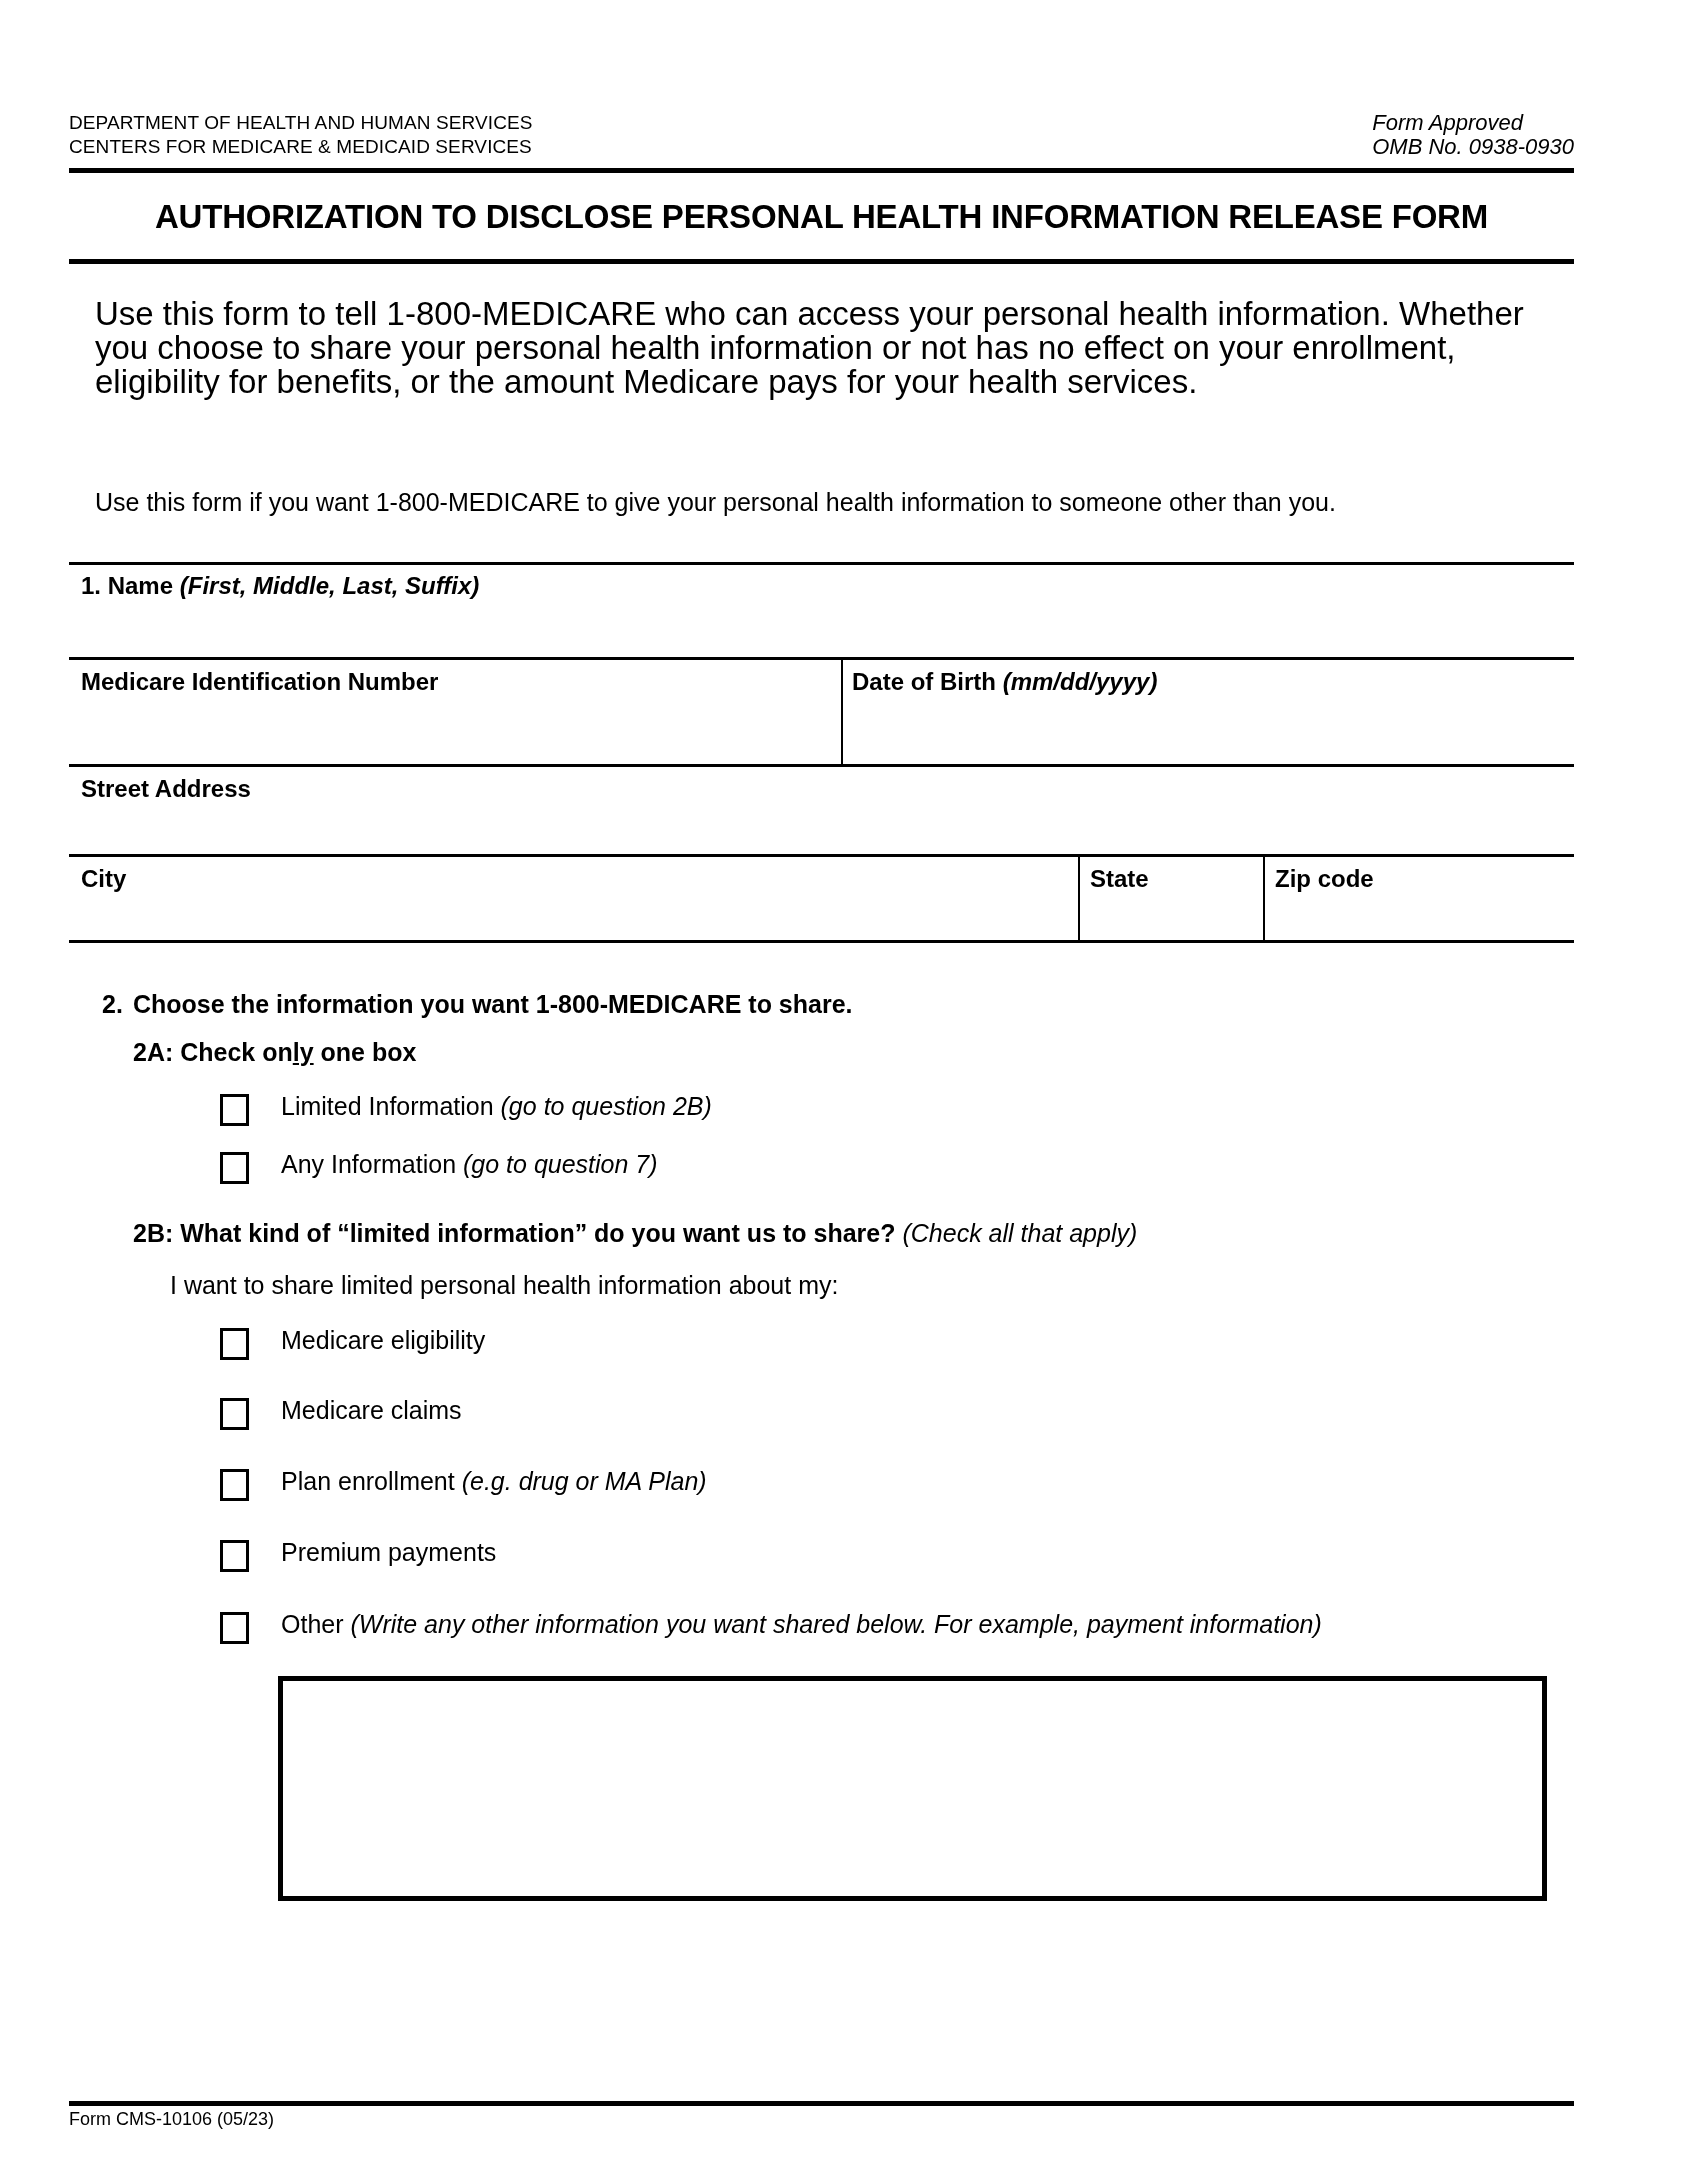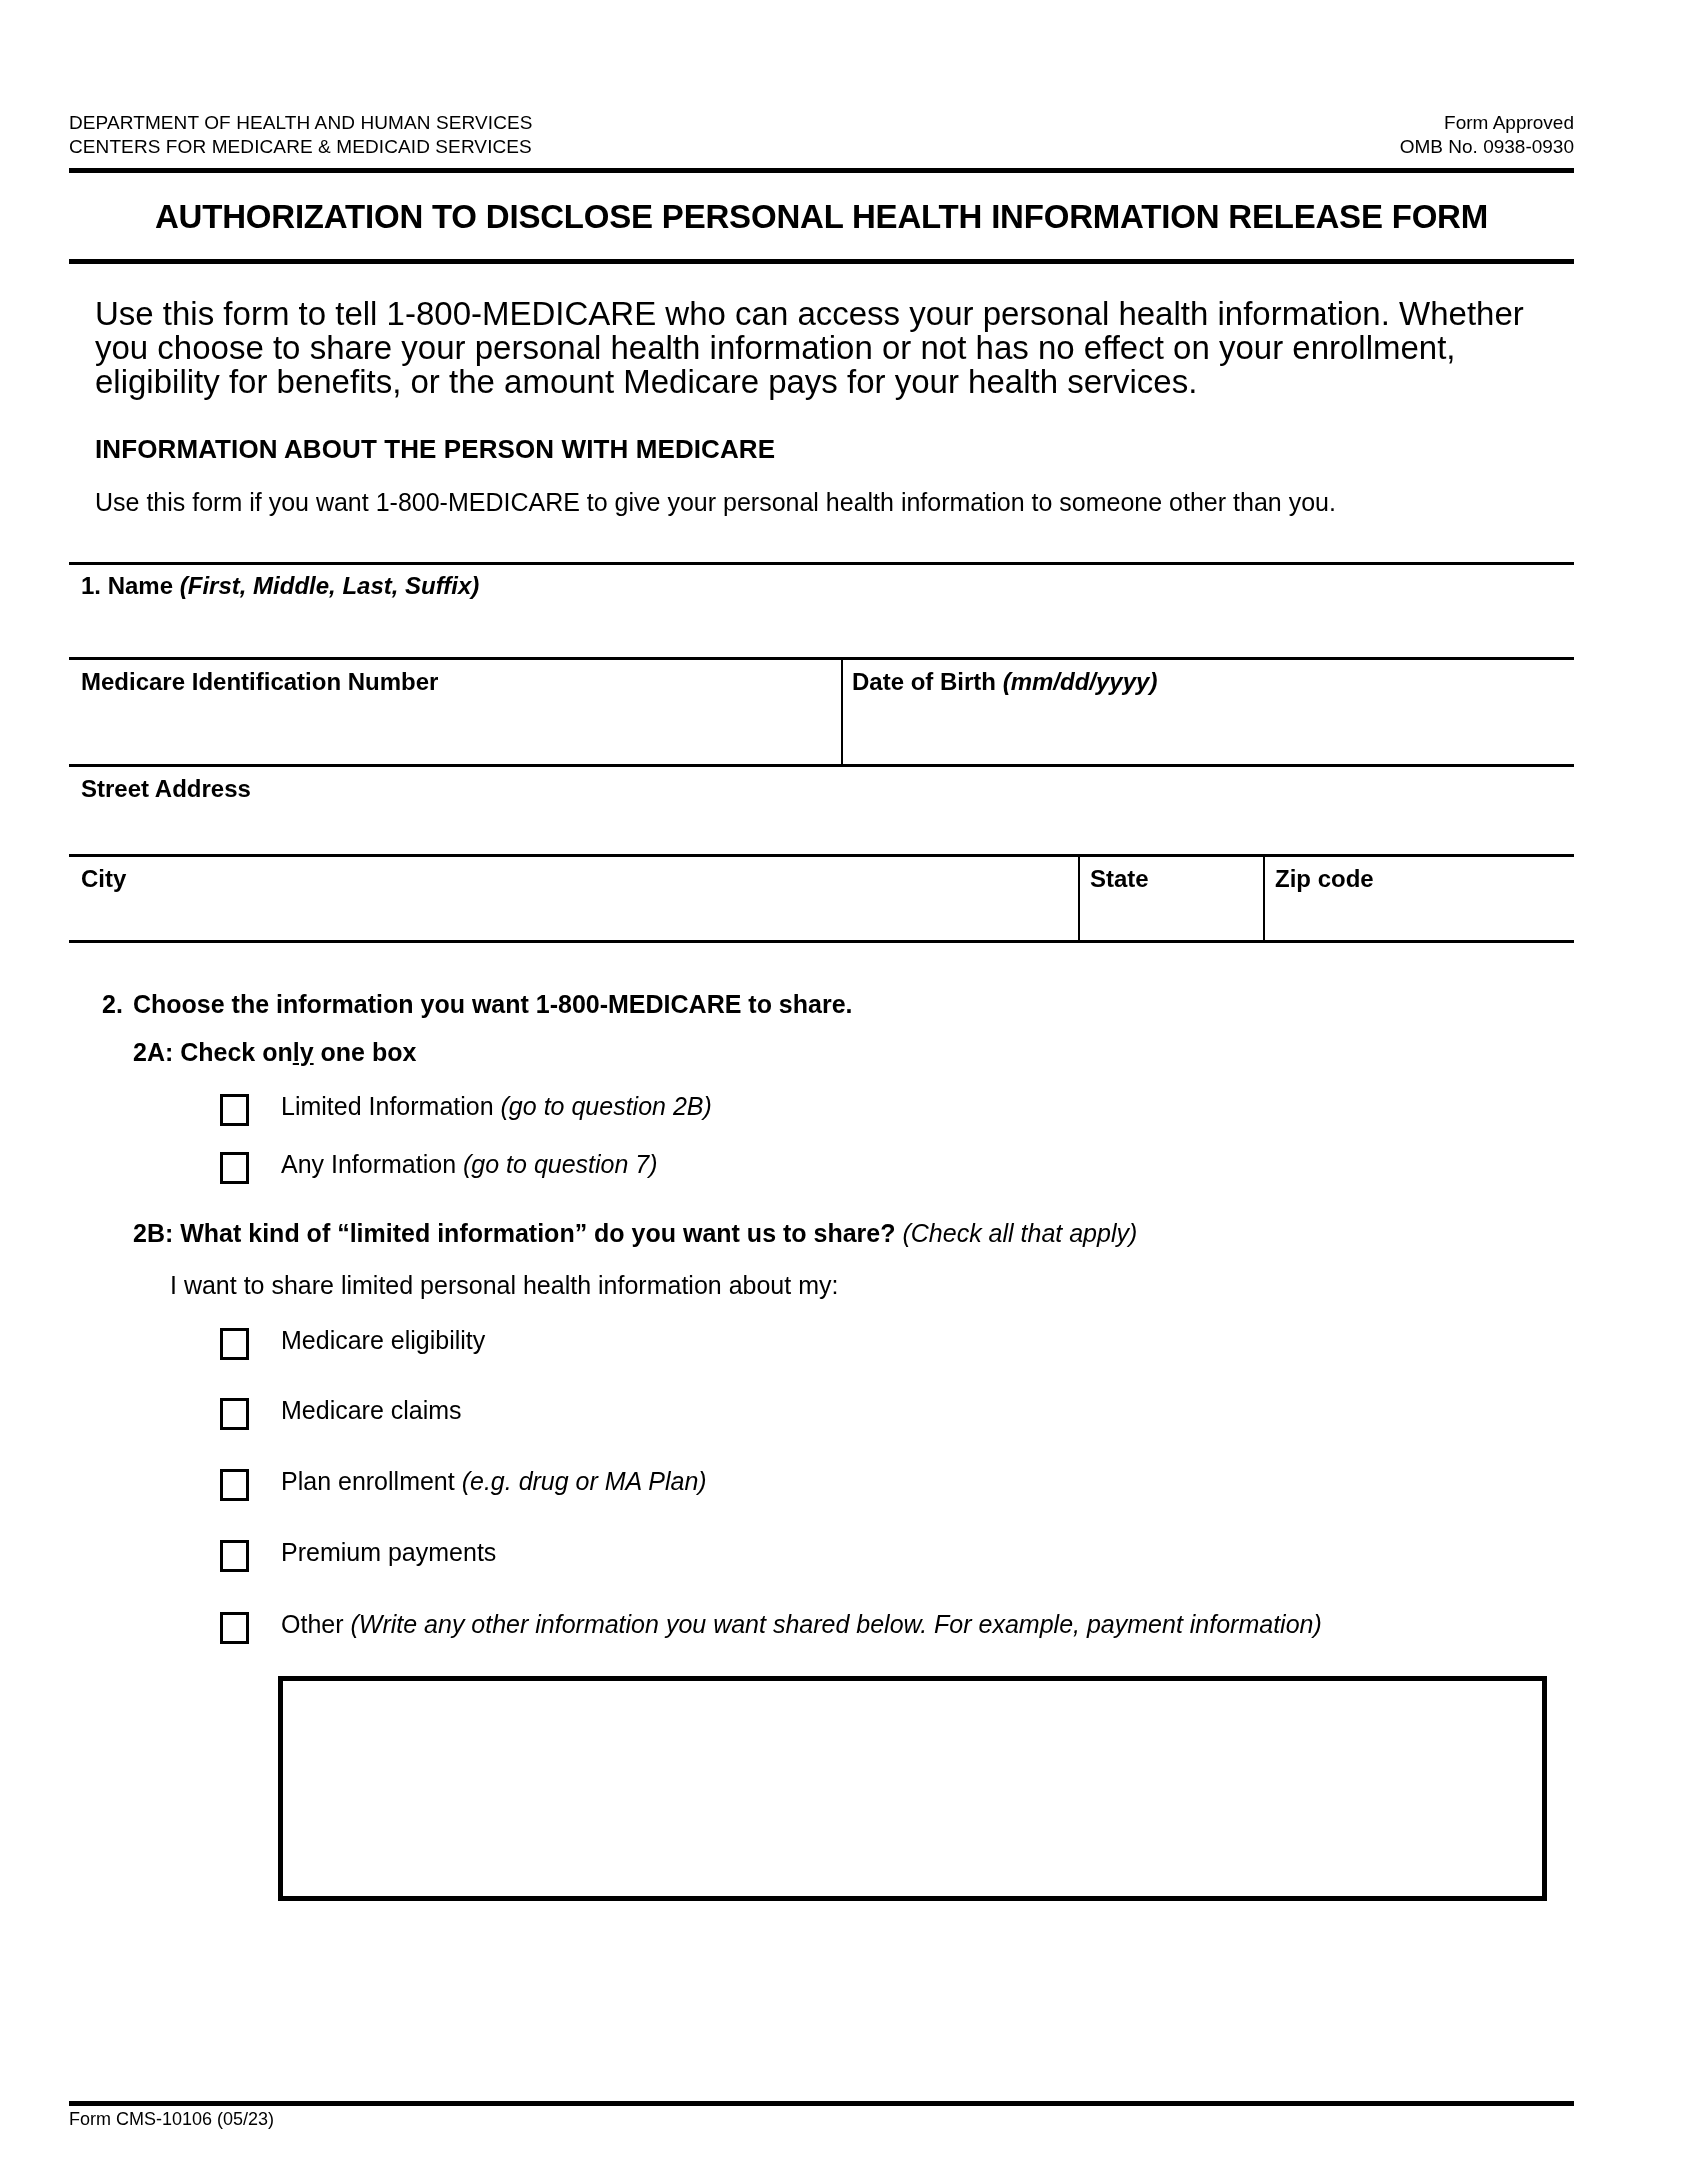--- a/index.html
+++ b/index.html
@@ -36,24 +36,25 @@
     position: absolute;
     left: 0; top: 0;
     font-size: 19px;
     line-height: 24px;
     letter-spacing: 0.1px;
     white-space: nowrap;
   }
   .hdr-right {
     position: absolute;
     right: 0; top: 0;
-    text-align: right;
-    font-size: 19px;
+    text-align: left;
+    font-size: 22px;
     line-height: 24px;
     white-space: nowrap;
+    font-style: italic;
   }
 
   .rule {
     position: absolute;
     background: #000;
   }
   .rule-thick { height: 5px; }
   .rule-med { height: 3px; }
 
   
@@ -220,21 +221,20 @@
   </div>
 
   <div class="rule rule-thick" style="left:69px; top:168px; width:1505px;"></div>
 
   <div class="title">AUTHORIZATION TO DISCLOSE PERSONAL HEALTH INFORMATION RELEASE FORM</div>
 
   <div class="rule rule-thick" style="left:69px; top:259px; width:1505px;"></div>
 
   <div class="intro">Use this form to tell 1-800-MEDICARE who can access your personal health information. Whether you choose to share your personal health information or not has no effect on your enrollment, eligibility for benefits, or the amount Medicare pays for your health services.</div>
 
-  <div class="section-head">INFORMATION ABOUT THE PERSON WITH MEDICARE</div>
 
   <div class="subintro">Use this form if you want 1-800-MEDICARE to give your personal health information to someone other than you.</div>
 
   <div class="rule rule-med" style="left:69px; top:562px; width:1505px;"></div>
   <div class="field-label" style="left:81px; top:572px;">
     <span>1.</span>
     <span>Name</span>
     <span class="hint">(First, Middle, Last, Suffix)</span>
   </div>
   <div style="position:absolute; left:81px; top:606px; width:1475px; height:48px; font-size:24px;"></div>

